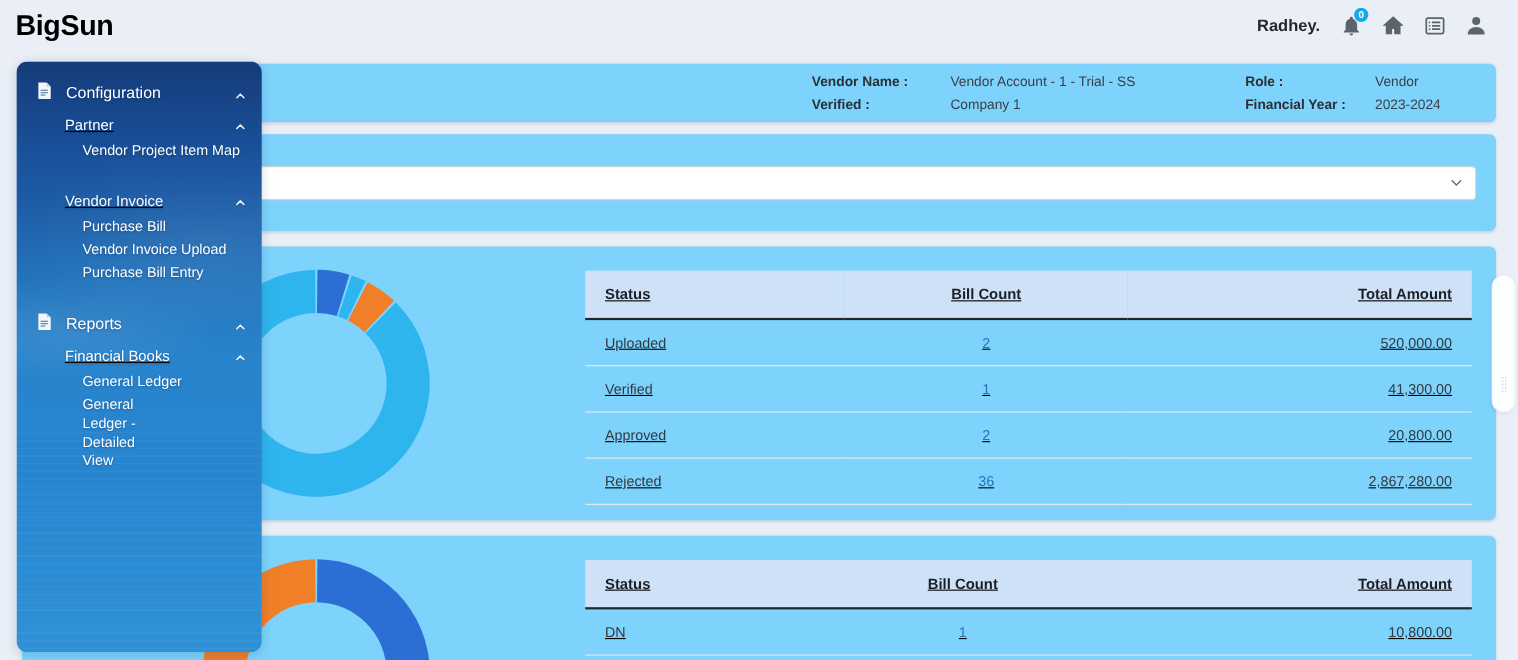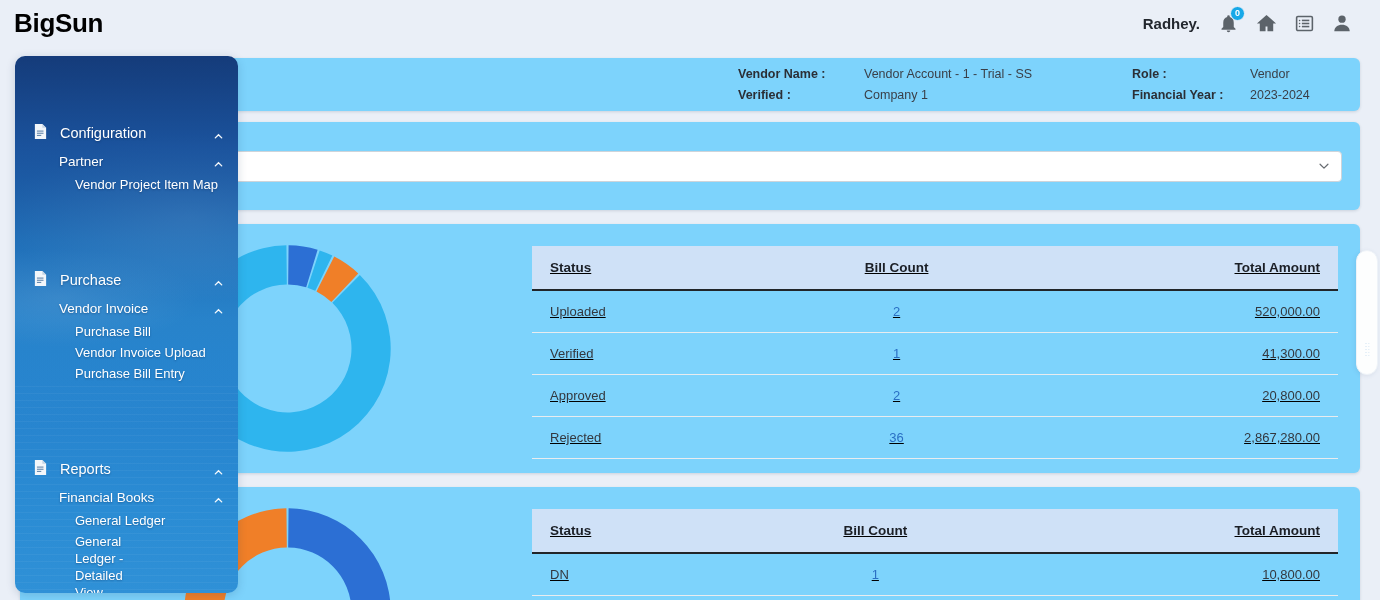--- a/index.html
+++ b/index.html
@@ -130,36 +130,36 @@
   }
 
   #nav { position: relative; z-index: 2; }
 
   .nav-section {
     display: flex;
     align-items: center;
     height: 30px;
     padding: 0 14px 0 18px;
     cursor: pointer;
-    margin-top: 48px;
   }
   .nav-section .doc-icon { width: 15px; margin-right: 12px; flex: 0 0 auto; }
   .nav-section .nav-label {
     font-size: 14.5px;
     color: #ffffff;
     flex: 1;
     text-shadow: 0 1px 2px rgba(0,30,70,0.35);
   }
 
   .nav-group {
     display: flex;
     align-items: center;
     height: 26px;
     padding: 0 14px 0 44px;
     cursor: pointer;
+    text-decoration: underline;
   }
   .nav-group .nav-label {
     font-size: 13.5px;
     color: #ffffff;
     flex: 1;
     text-shadow: 0 1px 2px rgba(0,30,70,0.35);
   }
 
   .nav-leaf {
     padding: 2px 14px 2px 60px;
@@ -389,66 +389,47 @@
       <span class="caret">
         <svg width="11" height="11" viewBox="0 0 12 12" fill="none" stroke="#ffffff" stroke-width="1.5" stroke-linecap="round">
             <path d="M2.5 7.5 6 4l3.5 3.5"></path>
           </svg>
       </span>
     </div>
     <div class="nav-leaf">Vendor Project Item Map</div>
 
     <div class="nav-gap"></div>
 
+
+    <div class="nav-group">
+      <span class="nav-label">Vendor Invoice</span>
+      <span class="caret">
+        <svg width="11" height="11" viewBox="0 0 12 12" fill="none" stroke="#ffffff" stroke-width="1.5" stroke-linecap="round">
+            <path d="M2.5 7.5 6 4l3.5 3.5"></path>
+          </svg>
+      </span>
+    </div>
+    <div class="nav-leaf">Purchase Bill</div>
+    <div class="nav-leaf">Vendor Invoice Upload</div>
+    <div class="nav-leaf">Purchase Bill Entry</div>
+
+    <div class="nav-gap"></div>
+
     <div class="nav-section">
       <span class="doc-icon">
         <svg width="15" height="17" viewBox="0 0 16 18">
           <path d="M2 1h8l4 4v12H2z" fill="#f2f6fa"></path>
           <path d="M10 1l4 4h-4z" fill="#c3d3e3"></path>
           <g fill="#5b7fa6">
             <rect x="4.2" y="8" width="7" height="1.1"></rect>
             <rect x="4.2" y="10.3" width="7" height="1.1"></rect>
             <rect x="4.2" y="12.6" width="4.6" height="1.1"></rect>
           </g>
         </svg>
       </span>
-      <span class="nav-label">Purchase</span>
-      <span class="caret">
-        <svg width="11" height="11" viewBox="0 0 12 12" fill="none" stroke="#ffffff" stroke-width="1.5" stroke-linecap="round">
-            <path d="M2.5 7.5 6 4l3.5 3.5"></path>
-          </svg>
-      </span>
-    </div>
-
-    <div class="nav-group">
-      <span class="nav-label">Vendor Invoice</span>
-      <span class="caret">
-        <svg width="11" height="11" viewBox="0 0 12 12" fill="none" stroke="#ffffff" stroke-width="1.5" stroke-linecap="round">
-            <path d="M2.5 7.5 6 4l3.5 3.5"></path>
-          </svg>
-      </span>
-    </div>
-    <div class="nav-leaf">Purchase Bill</div>
-    <div class="nav-leaf">Vendor Invoice Upload</div>
-    <div class="nav-leaf">Purchase Bill Entry</div>
-
-    <div class="nav-gap"></div>
-
-    <div class="nav-section">
-      <span class="doc-icon">
-        <svg width="15" height="17" viewBox="0 0 16 18">
-          <path d="M2 1h8l4 4v12H2z" fill="#f2f6fa"></path>
-          <path d="M10 1l4 4h-4z" fill="#c3d3e3"></path>
-          <g fill="#5b7fa6">
-            <rect x="4.2" y="8" width="7" height="1.1"></rect>
-            <rect x="4.2" y="10.3" width="7" height="1.1"></rect>
-            <rect x="4.2" y="12.6" width="4.6" height="1.1"></rect>
-          </g>
-        </svg>
-      </span>
       <span class="nav-label">Reports</span>
       <span class="caret">
         <svg width="11" height="11" viewBox="0 0 12 12" fill="none" stroke="#ffffff" stroke-width="1.5" stroke-linecap="round">
             <path d="M2.5 7.5 6 4l3.5 3.5"></path>
           </svg>
       </span>
     </div>
 
     <div class="nav-group">
       <span class="nav-label">Financial Books</span>

